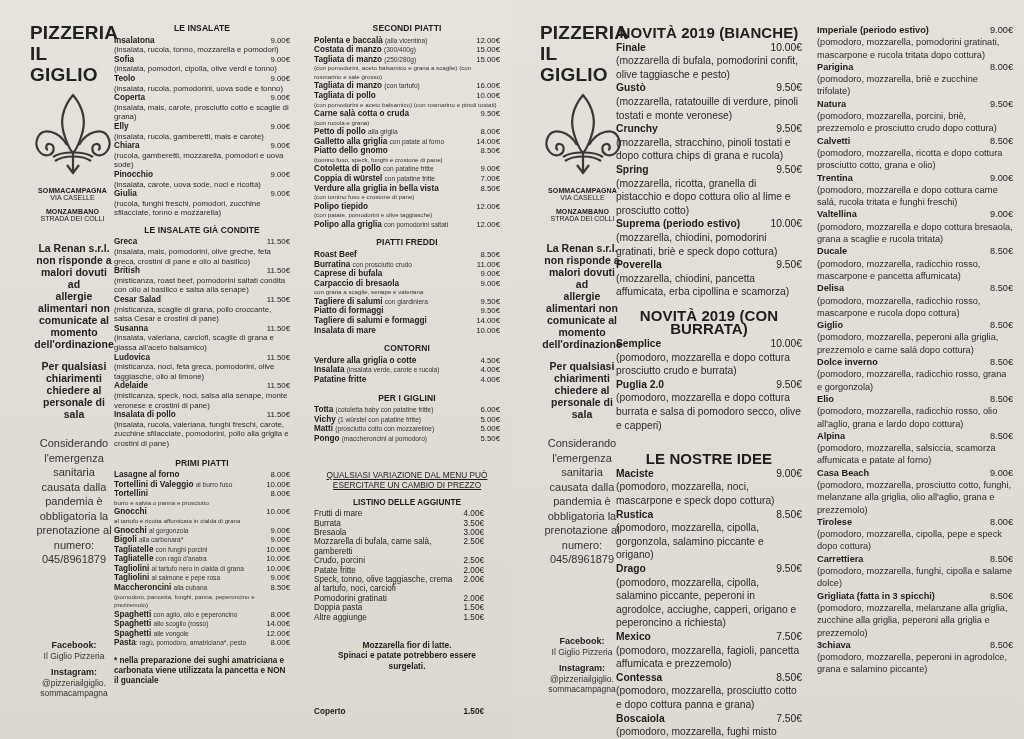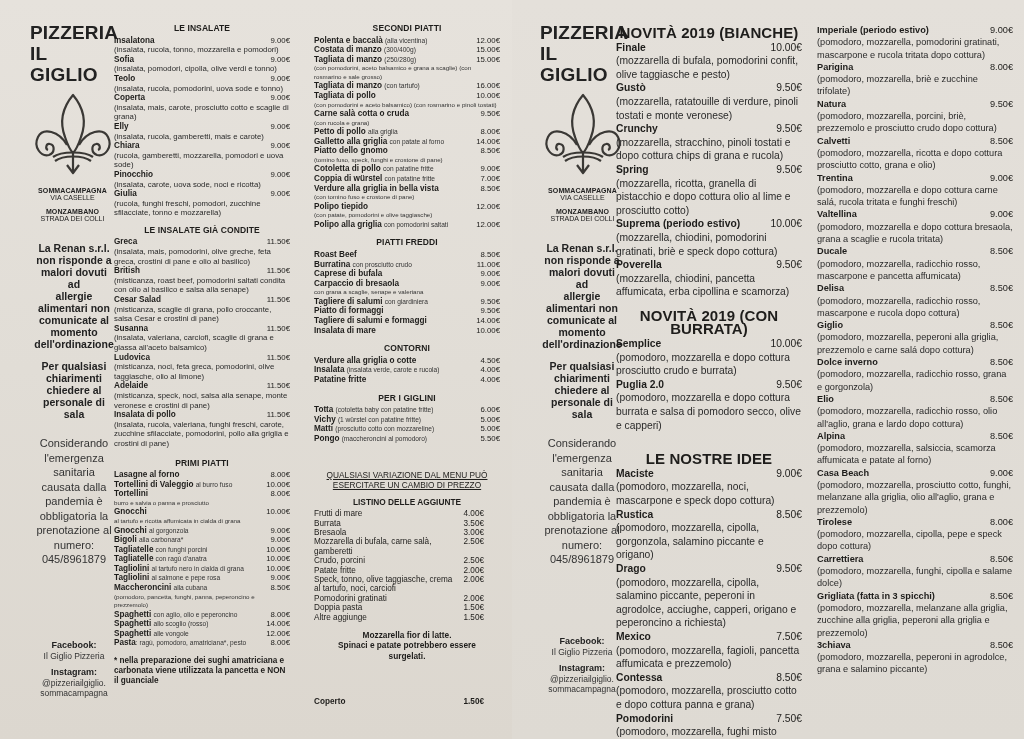--- a/index.html
+++ b/index.html
@@ -593,21 +593,21 @@
             <span style="white-space: nowrap; padding-left: 4px;">1.50€</span>
           </div>
         </div>
         <div>
           <div class="item-row">
             <span><span class="">Altre aggiunge</span></span>
             <span style="white-space: nowrap; padding-left: 4px;">1.50€</span>
           </div>
         </div>
       </div>
-    <div class="note-c" style="margin-top:8px;">
+    <div class="note-c" style="margin-top:18px;">
       <div>Mozzarella fior di latte.</div>
       <div>Spinaci e patate potrebbero essere</div>
       <div>surgelati.</div>
     </div>
     <div class="item-row adds" style="margin-top:36px; padding-right:16px; font-weight:bold;">
       <span>Coperto</span>
       <span>1.50€</span>
     </div>
   </div>
 </div>
@@ -777,21 +777,21 @@
         </div>
         <div>
           <div class="item-row">
             <span><span class="name">Contessa</span></span>
             <span style="font-weight: normal; white-space: nowrap; padding-left: 4px;">8.50€</span>
           </div>
           <div class="desc">(pomodoro, mozzarella, prosciutto cotto e dopo cottura panna e grana)</div>
         </div>
         <div>
           <div class="item-row">
-            <span><span class="name">Pomodorini</span></span>
+            <span><span class="name">Boscaiola</span></span>
             <span style="font-weight: normal; white-space: nowrap; padding-left: 4px;">7.50€</span>
           </div>
           <div class="desc">(pomodoro, mozzarella, fughi misto bosco e prezzemolo)</div>
         </div>
         <div>
           <div class="item-row">
             <span><span class="name">Big Ben</span></span>
             <span style="font-weight: normal; white-space: nowrap; padding-left: 4px;">8.50€</span>
           </div>
         </div>

